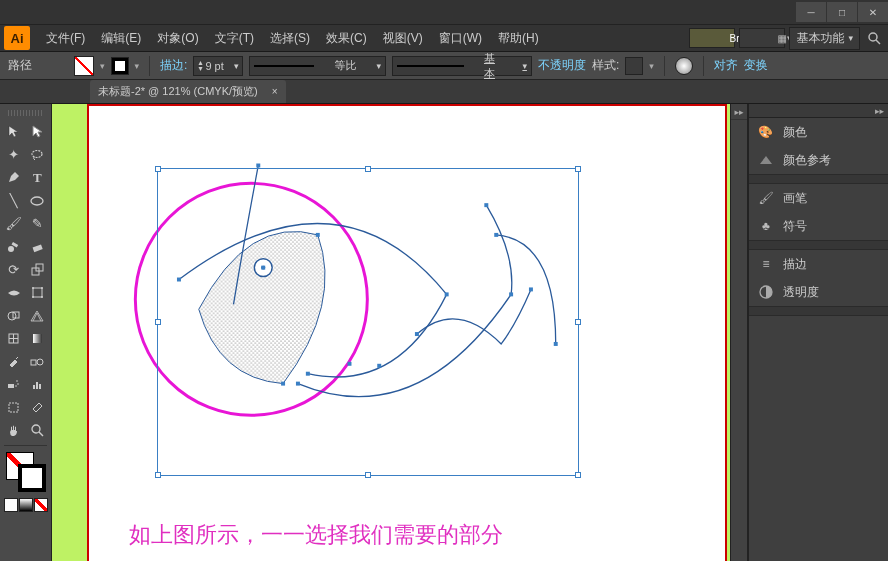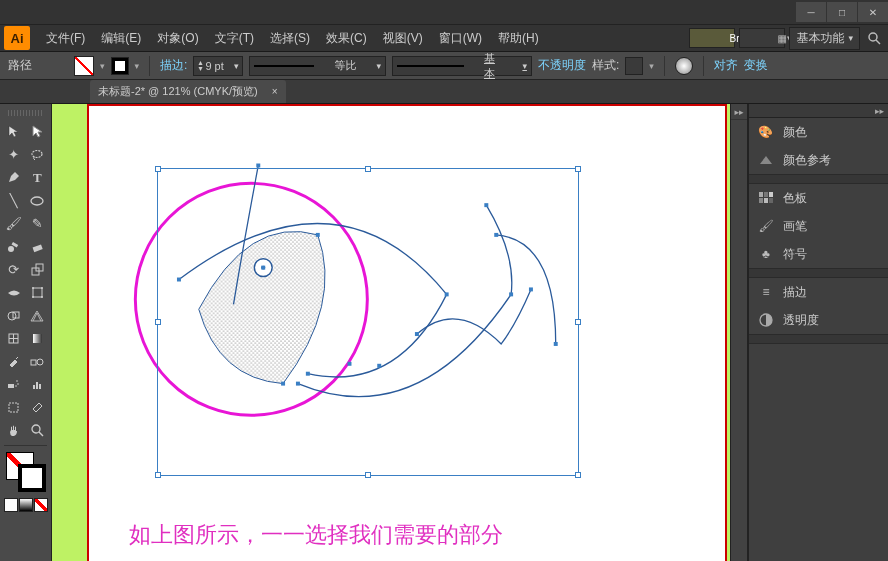--- a/index.html
+++ b/index.html
@@ -411,33 +411,20 @@
     <div class="panel-item">
       <span class="panel-ic">
           <svg width="16" height="12">
             <path d="M2 10 L8 2 L14 10 Z" fill="#888"></path>
           </svg>
         </span>
       <span>颜色参考</span>
     </div>
     <div class="panel-gap"></div>
     <div class="panel-item">
-      <span class="panel-ic">
-          <svg width="14" height="12">
-            <rect x="0" y="0" width="4" height="5" fill="#aaa"></rect>
-            <rect x="5" y="0" width="4" height="5" fill="#777"></rect>
-            <rect x="10" y="0" width="4" height="5" fill="#ccc"></rect>
-            <rect x="0" y="6" width="4" height="5" fill="#888"></rect>
-            <rect x="5" y="6" width="4" height="5" fill="#bbb"></rect>
-            <rect x="10" y="6" width="4" height="5" fill="#666"></rect>
-          </svg>
-        </span>
-      <span>色板</span>
-    </div>
-    <div class="panel-item">
       <span class="panel-ic">🖌</span>
       <span>画笔</span>
     </div>
     <div class="panel-item">
       <span class="panel-ic">♣</span>
       <span>符号</span>
     </div>
     <div class="panel-gap"></div>
     <div class="panel-item">
       <span class="panel-ic">≡</span>

